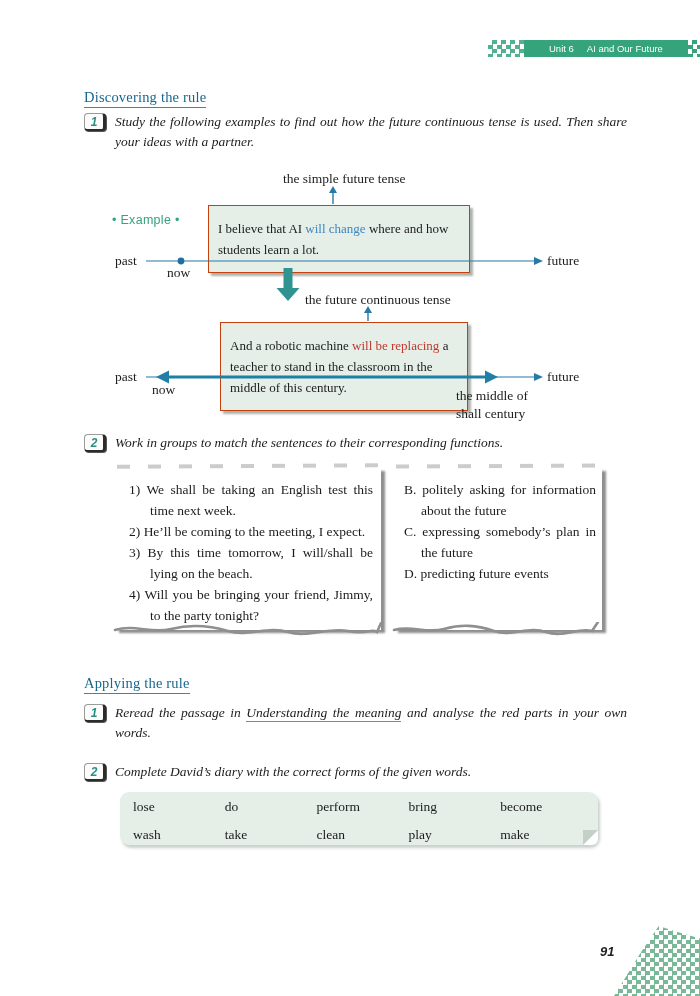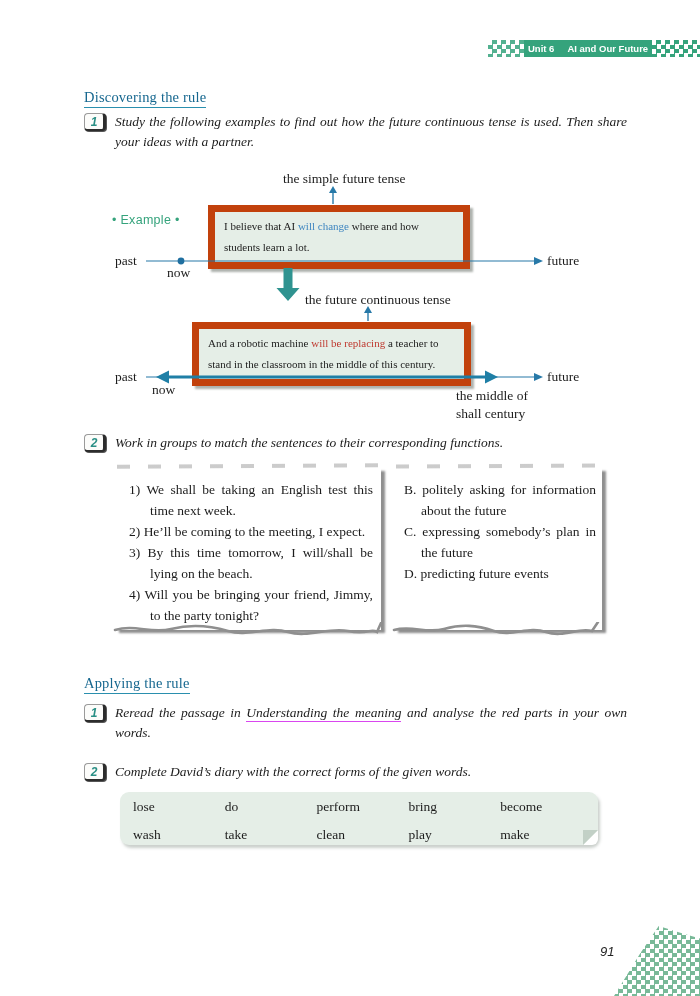--- a/index.html
+++ b/index.html
@@ -10,21 +10,21 @@
   html,body{background:#fff;}
   .page{position:relative;width:700px;height:996px;background:#ffffff;overflow:hidden;
         font-family:"Liberation Serif", serif;color:#1c1c1c;}
 
   
   .unit-banner{position:absolute;top:40px;left:488px;right:0;height:17px;display:flex;align-items:stretch;}
   .checker{background-image:conic-gradient(var(--brand) 25%, transparent 0 50%, var(--brand) 0 75%, transparent 0);
            background-size:9px 9px;}
   .checker-left{width:36px;opacity:.85;}
   .banner-solid{background:var(--brand);color:#fff;font-family:"Liberation Sans",sans-serif;
-                font-size:9.5px;font-weight:bold;display:flex;align-items:center;padding:0 4px;white-space:nowrap;}
+                font-size:9.5px;font-weight:normal;display:flex;align-items:center;padding:0 25px;white-space:nowrap;}
   .banner-solid .unit-label{margin-right:13px;}
   .checker-right{flex:1;}
 
   
   .rule-heading{position:absolute;left:84px;font-size:14.5px;font-weight:normal;color:var(--heading);
                 border-bottom:1.5px solid #2a8fae;padding-bottom:1px;letter-spacing:.2px;}
 
   
   .num-badge{position:absolute;width:22px;height:18px;background:#fcfcfa;
              border:1px solid #9a9a9a;border-right:3px solid #2c2c2c;border-bottom:2px solid #2c2c2c;
@@ -35,22 +35,22 @@
   .instr{position:absolute;left:115px;width:512px;font-style:italic;font-size:13.5px;
          line-height:20px;text-align:justify;}
   .instr.single{width:auto;text-align:left;}
   .link-underline{border-bottom:1px solid #d946ef;padding-bottom:1px;}
 
   .example-label{position:absolute;top:165px;left:112px;color:var(--brand);
                  font-family:"Liberation Sans",sans-serif;font-size:12.5px;letter-spacing:.3px;margin-top:48px;}
 
   
   .lbl{position:absolute;font-size:13.5px;white-space:nowrap;}
-  .ex-box{position:absolute;background:var(--boxbg);border:7px solid #c2410c;
-          box-shadow:3px 3px 2px #aeb2ae;padding:4px 9px;font-size:11px;line-height:21px;}
+  .ex-box{position:absolute;background:var(--boxbg);border:1px solid #c2410c;
+          box-shadow:3px 3px 2px #aeb2ae;padding:12px 9px;font-size:13px;line-height:21px;}
   .hl-blue{color:var(--hlblue);}
   .hl-red{color:var(--hlred);}
   svg.diagram-svg{position:absolute;top:0;left:0;pointer-events:none;}
 
   
   .torn-panel{position:absolute;top:468px;background:#fff;
               box-shadow:4px 3px 2px rgba(95,95,95,.7);}
   .torn-top{position:absolute;top:-4px;left:2px;right:2px;height:4px;
             background:repeating-linear-gradient(90deg,#c6c6c6 0 13px,transparent 13px 31px);
             transform:rotate(-.3deg);opacity:.9;}
@@ -64,21 +64,21 @@
   .word-bank{position:absolute;top:792px;left:120px;width:478px;height:53px;
              background:var(--boxbg);border-radius:9px;box-shadow:2px 3px 3px rgba(140,150,142,.45);}
   .word-bank .grid{display:grid;grid-template-columns:repeat(5,1fr);row-gap:12px;
                    padding:7px 6px 0 13px;font-size:13.5px;}
   .word-bank .fold{position:absolute;right:0;bottom:0;width:0;height:0;
                    border-left:15px solid #c2d0c6;border-bottom:15px solid #ffffff;
                    border-bottom-right-radius:6px;}
 
   
   .page-num{position:absolute;top:944px;left:600px;font-family:"Liberation Sans",sans-serif;
-            font-style:italic;font-weight:normal;font-size:13px;color:#222;}
+            font-style:italic;font-weight:bold;font-size:13px;color:#222;}
   .corner-dots{position:absolute;right:0;bottom:0;width:86px;height:70px;
                background-image:conic-gradient(#79b998 25%, transparent 0 50%, #79b998 0 75%, transparent 0);
                background-size:9px 9px;
                clip-path:polygon(52% 0, 78% 10%, 100% 18%, 100% 100%, 0 100%, 14% 72%, 30% 40%);}
 </style>
 </head>
 <body>
 
 <div class="page">
 
@@ -103,21 +103,21 @@
   <div class="ex-box" style="top:205px;left:208px;width:262px">
     <span>I believe that AI </span><span class="hl-blue">will change</span><span> where and how students learn a lot.</span>
   </div>
 
   <div class="lbl" style="top:253px;left:115px">past</div>
   <div class="lbl" style="top:253px;left:547px">future</div>
   <div class="lbl" style="top:265px;left:167px">now</div>
 
   <div class="lbl" style="top:292px;left:305px">the future continuous tense</div>
 
-  <div class="ex-box" style="top:322px;left:192px;width:279px">
+  <div class="ex-box" style="top:322px;left:220px;width:248px">
     <span>And a robotic machine </span><span class="hl-red">will be replacing</span><span> a teacher to stand in the classroom in the middle of this century.</span>
   </div>
 
   <div class="lbl" style="top:369px;left:115px">past</div>
   <div class="lbl" style="top:369px;left:547px">future</div>
   <div class="lbl" style="top:382px;left:152px">now</div>
   <div class="lbl" style="top:388px;left:456px">the middle of</div>
   <div class="lbl" style="top:406px;left:456px">shall century</div>
 
   <svg class="diagram-svg" width="700" height="996">

